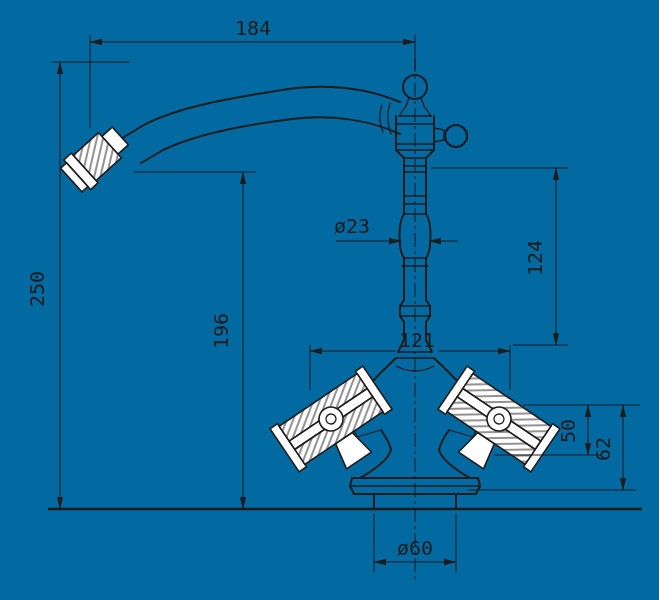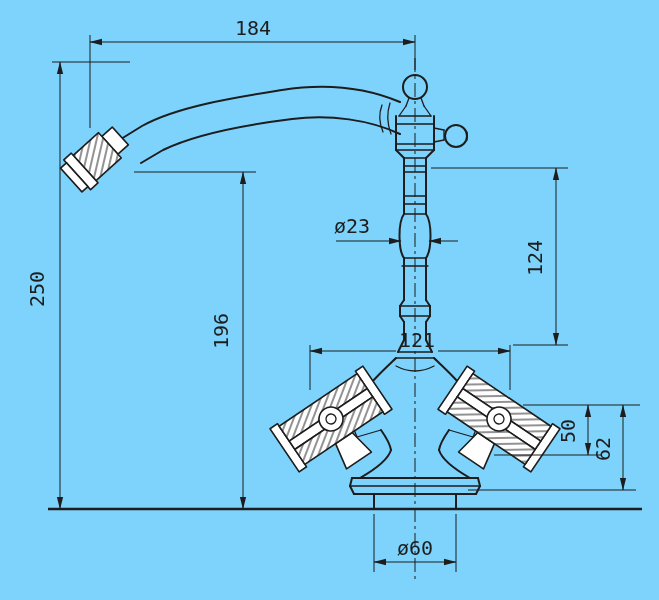--- a/index.html
+++ b/index.html
@@ -1,16 +1,16 @@
 <!DOCTYPE html>
 <html><head>
 <meta charset="utf-8">
 <style>
   html,body{margin:0;padding:0;background:#ffffff;}
-  .stage{width:659px;height:600px;background:#7dd3fc;position:relative;overflow:hidden;}
+  .stage{width:659px;height:600px;background:#0369a1;position:relative;overflow:hidden;}
   svg{display:block;}
   .o{fill:none;stroke:#1d1d1d;stroke-width:2;stroke-linecap:round;stroke-linejoin:round;}
   .t{fill:none;stroke:#1d1d1d;stroke-width:1.3;stroke-linecap:round;stroke-linejoin:round;}
   .d{fill:none;stroke:#1d1d1d;stroke-width:1;}
   .wf{fill:#ffffff;stroke:#1d1d1d;stroke-width:1.6;stroke-linejoin:round;}
   .kf{fill:url(#kn);stroke:#1d1d1d;stroke-width:1.6;stroke-linejoin:round;}
   .txt{font-family:"DejaVu Sans Mono",monospace;font-size:20px;fill:#1d1d1d;}
 </style>
 </head>
 <body>

